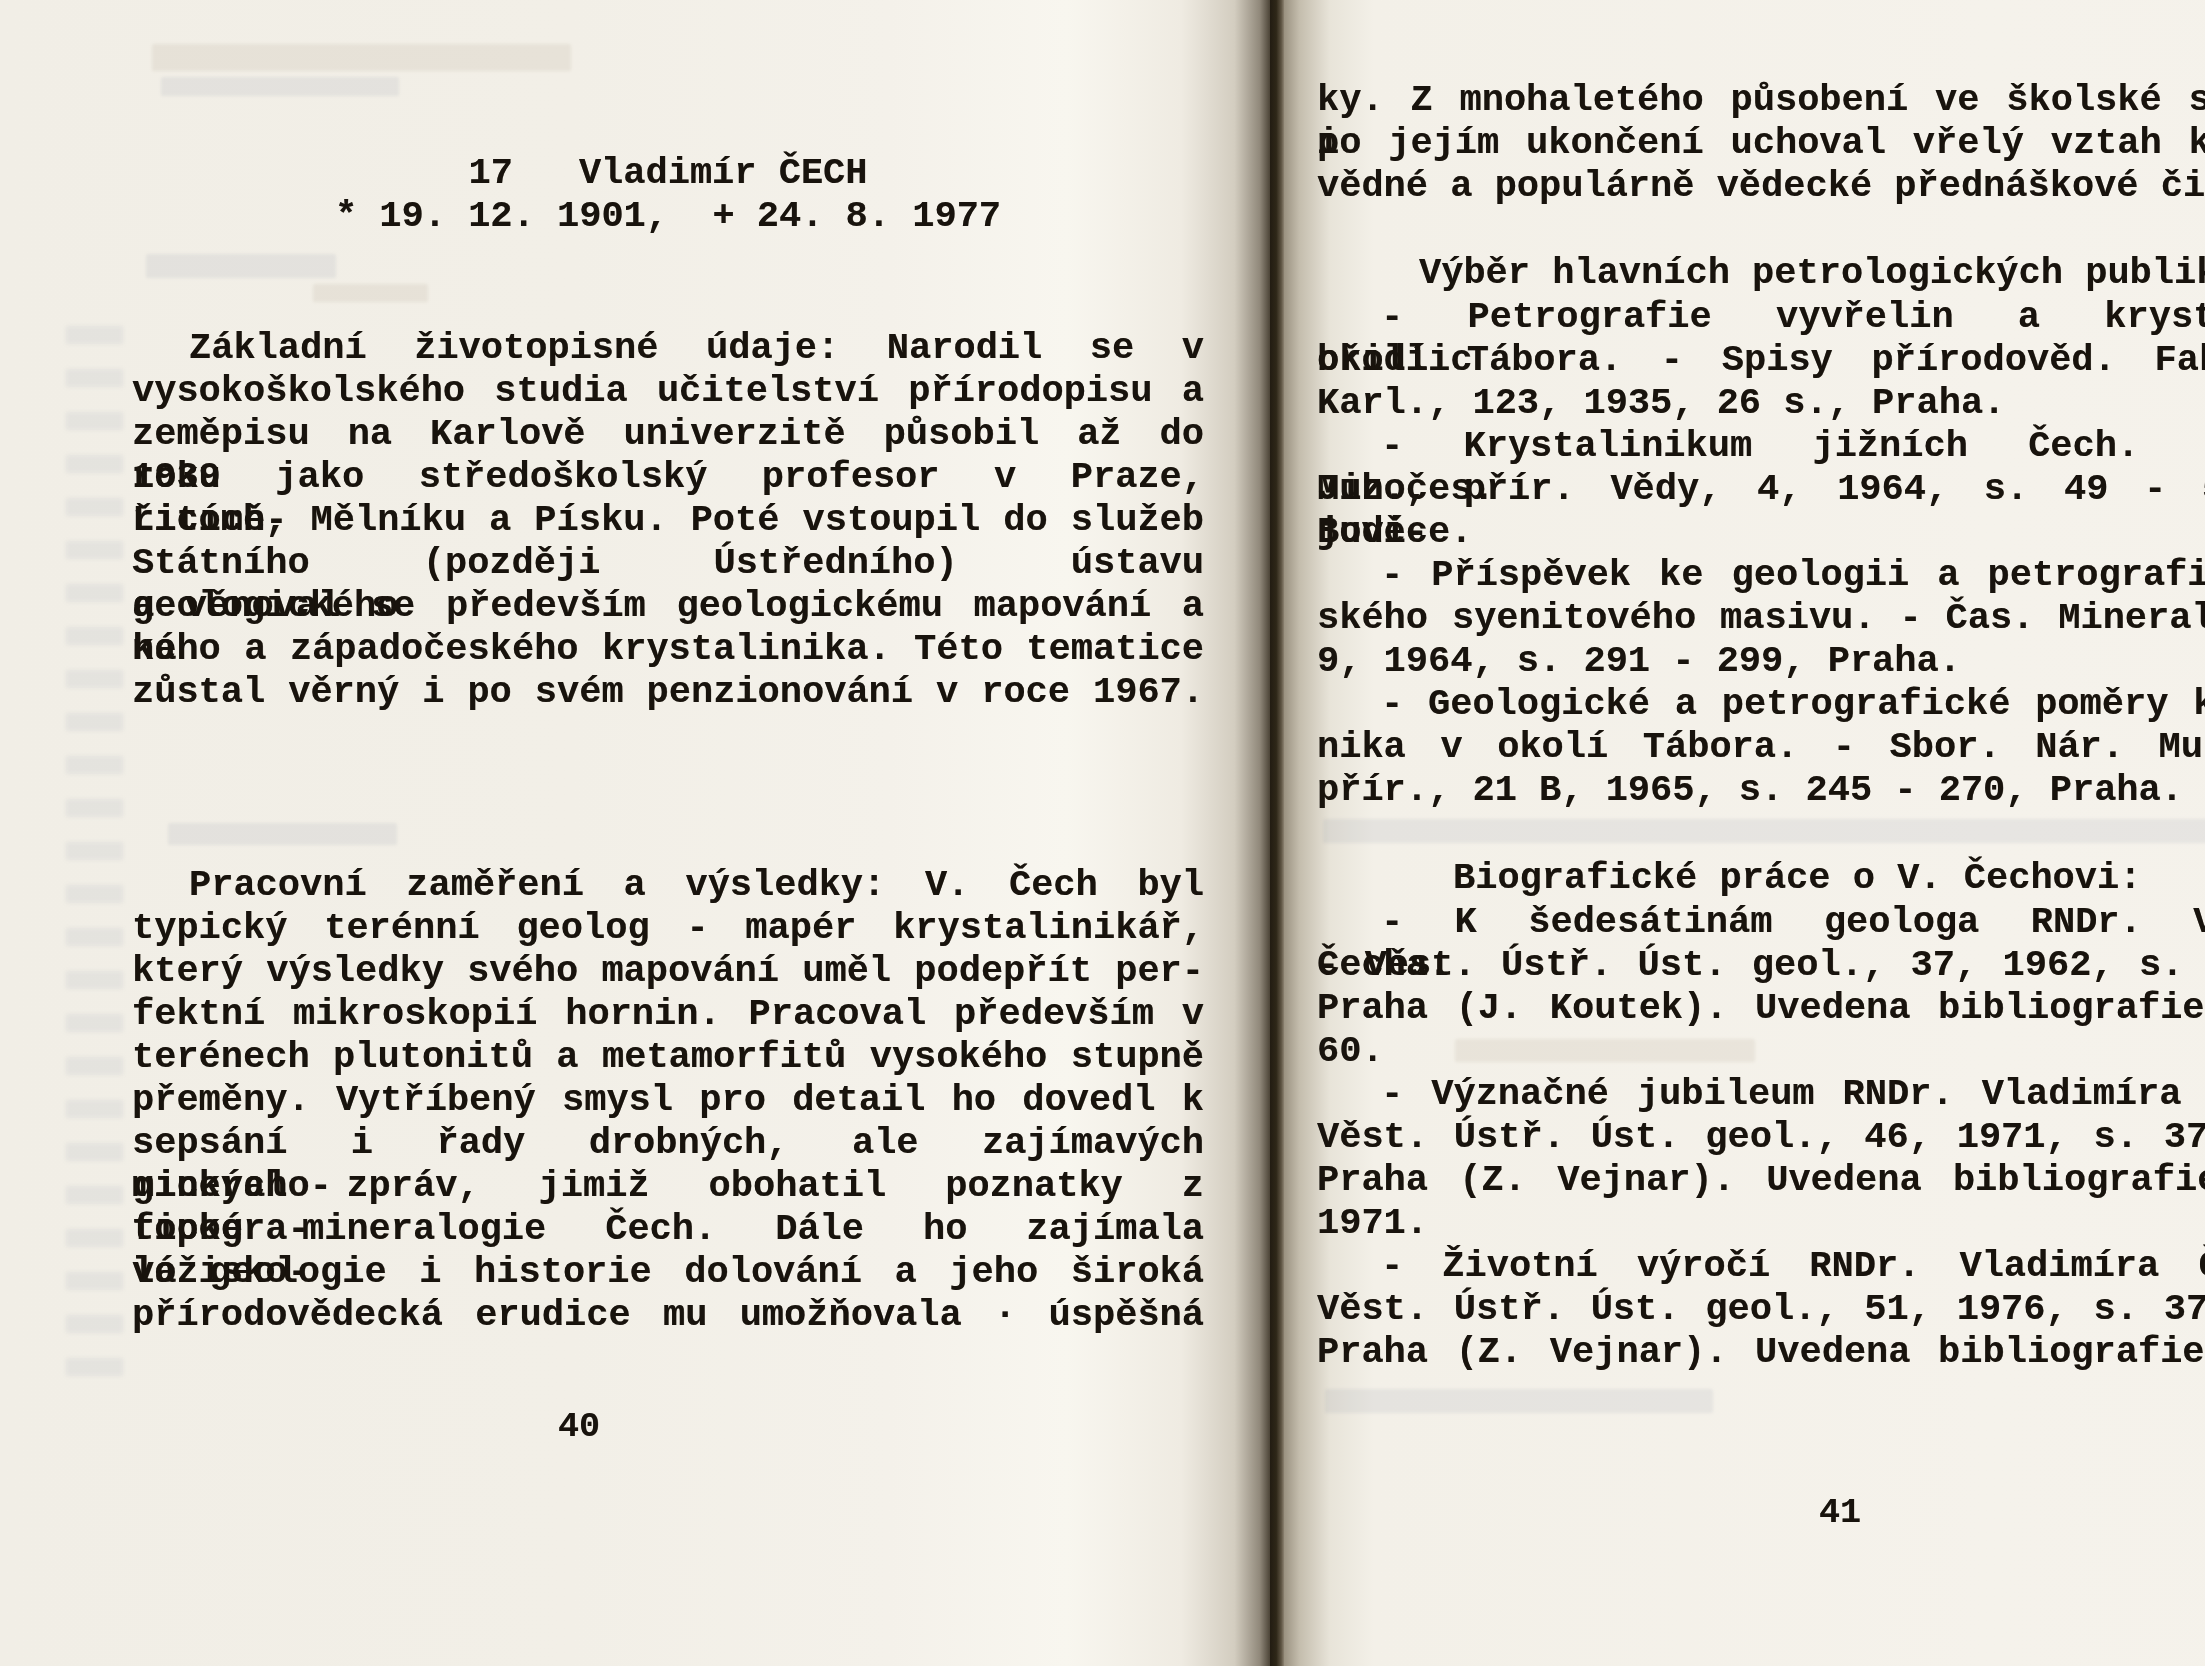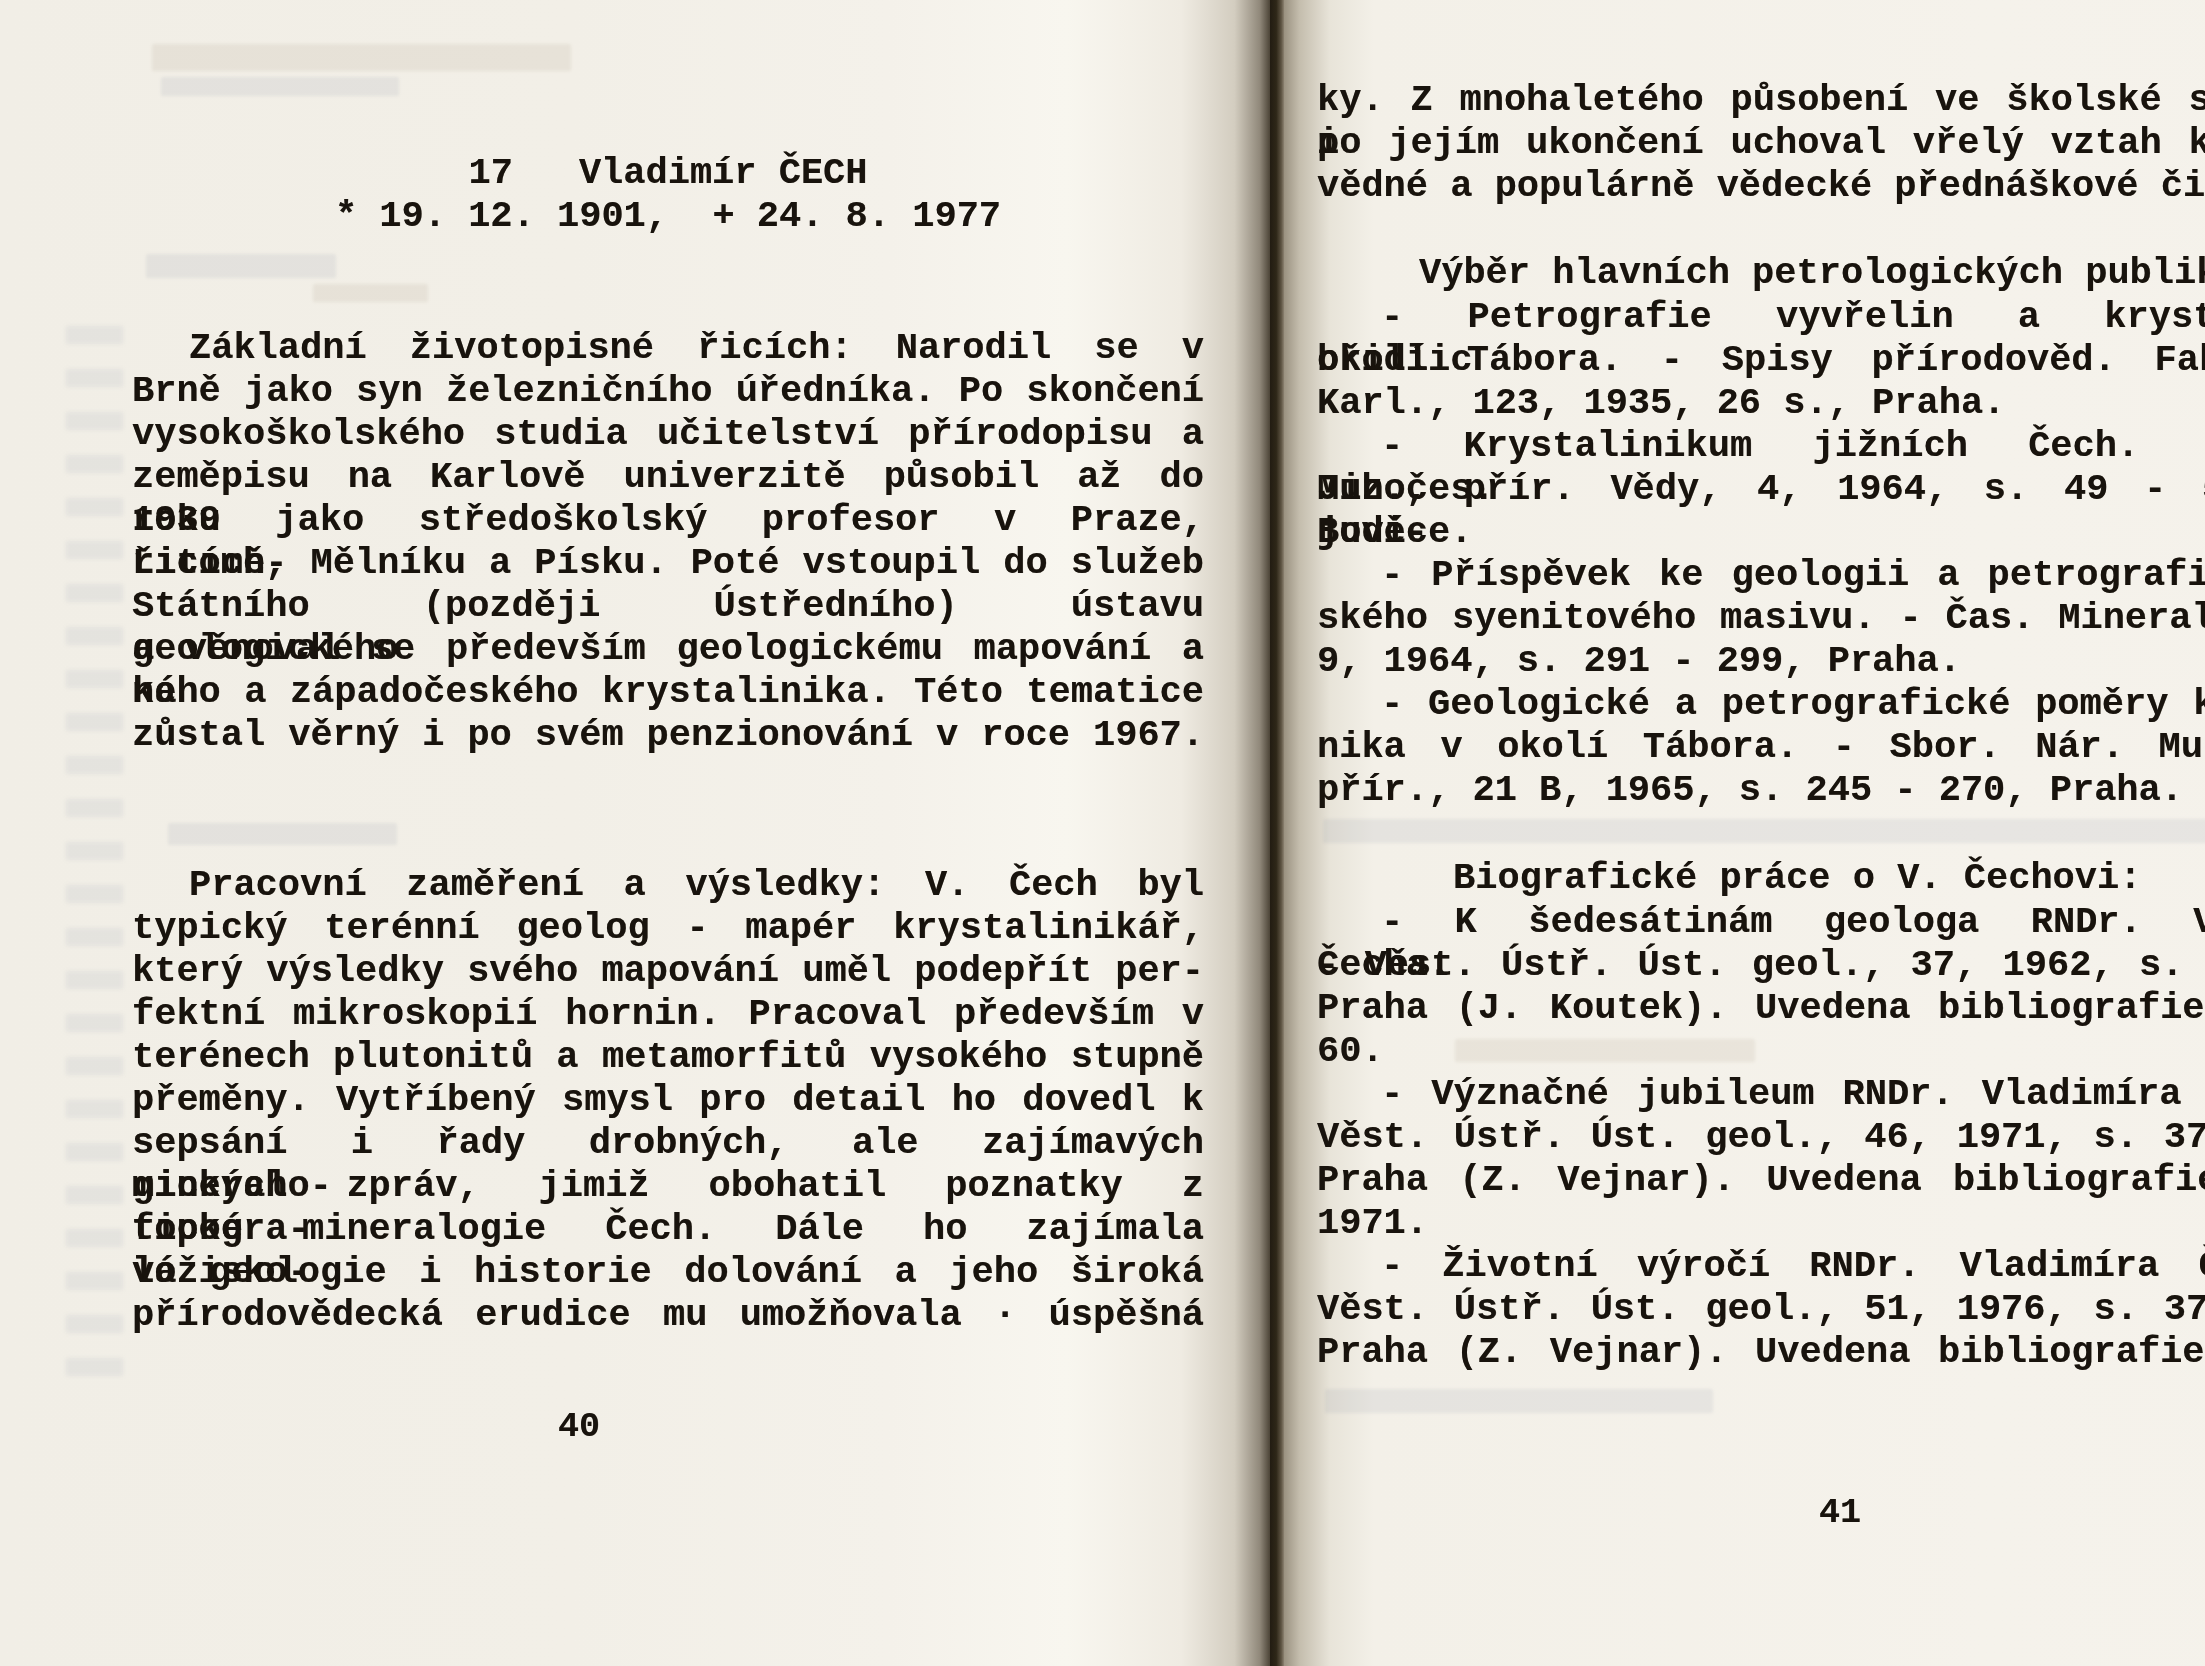--- a/index.html
+++ b/index.html
@@ -62,23 +62,22 @@
 
     <div class="block" style="top:152px;">
       <div class="line ctr">
         <span>17</span><span class="u name">Vladimír ČECH</span>
       </div>
       <div class="line ctr pre">* 19. 12. 1901,  + 24. 8. 1977</div>
     </div>
 
     <div class="block" style="top:327px;">
       <div class="line j ind">
-        <span class="u hw">Základní</span> <span class="u hw">životopisné</span> <span class="u hw">řicích:</span> <span>Narodil se v</span>
+        <span class="u hw">Základní</span> <span class="u hw">životopisné</span> <span class="u hw">údaje:</span> <span>Narodil se v</span>
       </div>
-      <div class="line j">Brně jako syn železničního úředníka. Po skončení</div>
       <div class="line j">vysokoškolského studia učitelství přírodopisu a</div>
       <div class="line j">zeměpisu na Karlově univerzitě působil až do roku</div>
       <div class="line j">1939 jako středoškolský profesor v Praze, Litomě-</div>
       <div class="line j">řicích, Mělníku a Písku. Poté vstoupil do služeb</div>
       <div class="line j">Státního (později Ústředního) ústavu geologického</div>
       <div class="line j">a věnoval se především geologickému mapování a na</div>
       <div class="line j">kého a západočeského krystalinika. Této tematice</div>
       <div class="line j">zůstal věrný i po svém penzionování v roce 1967.</div>
     </div>
 

